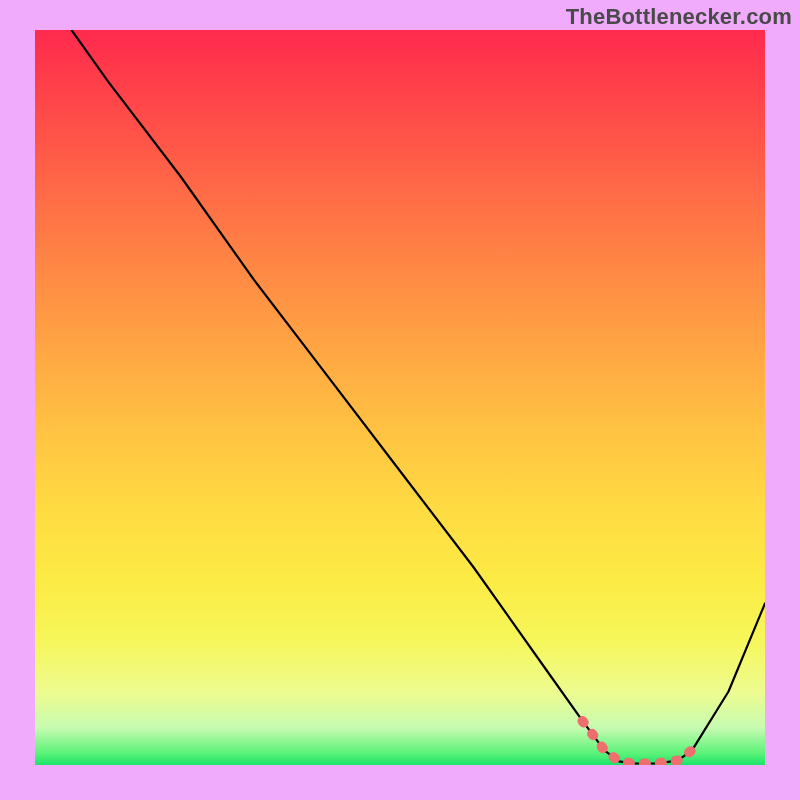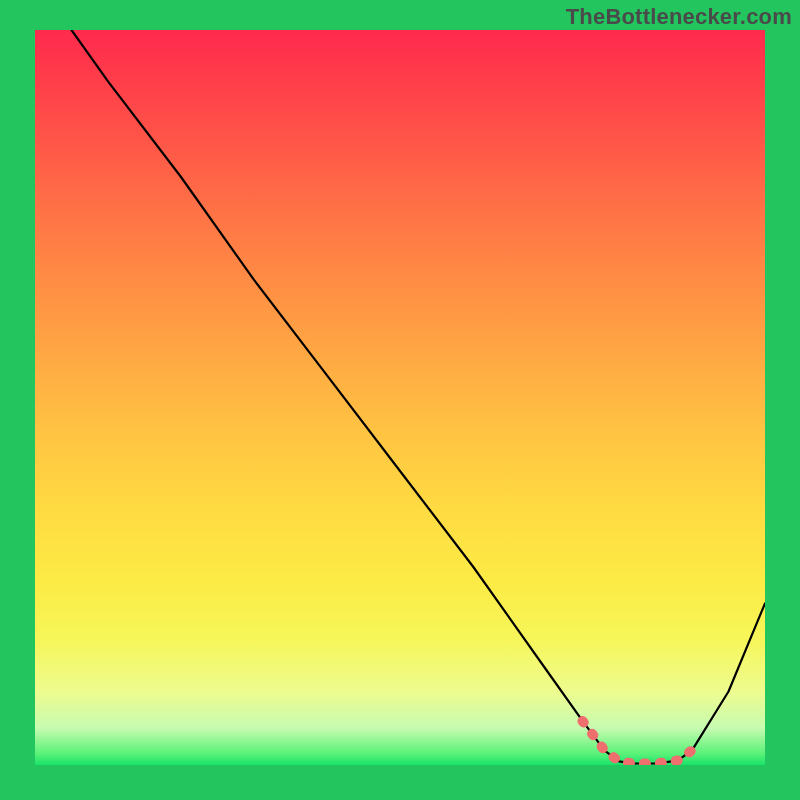--- a/index.html
+++ b/index.html
@@ -8,21 +8,21 @@
     width: 800px;
     height: 800px;
     background: #000;
     overflow: hidden;
     font-family: Arial, Helvetica, sans-serif;
   }
   .frame {
     position: relative;
     width: 800px;
     height: 800px;
-    background: #22c55e;
+    background: #f0abfc;
   }
   .watermark {
     position: absolute;
     top: 4px;
     right: 8px;
     color: #4a4a4a;
     font-size: 22px;
     font-weight: 600;
     letter-spacing: 0.2px;
     z-index: 10;

